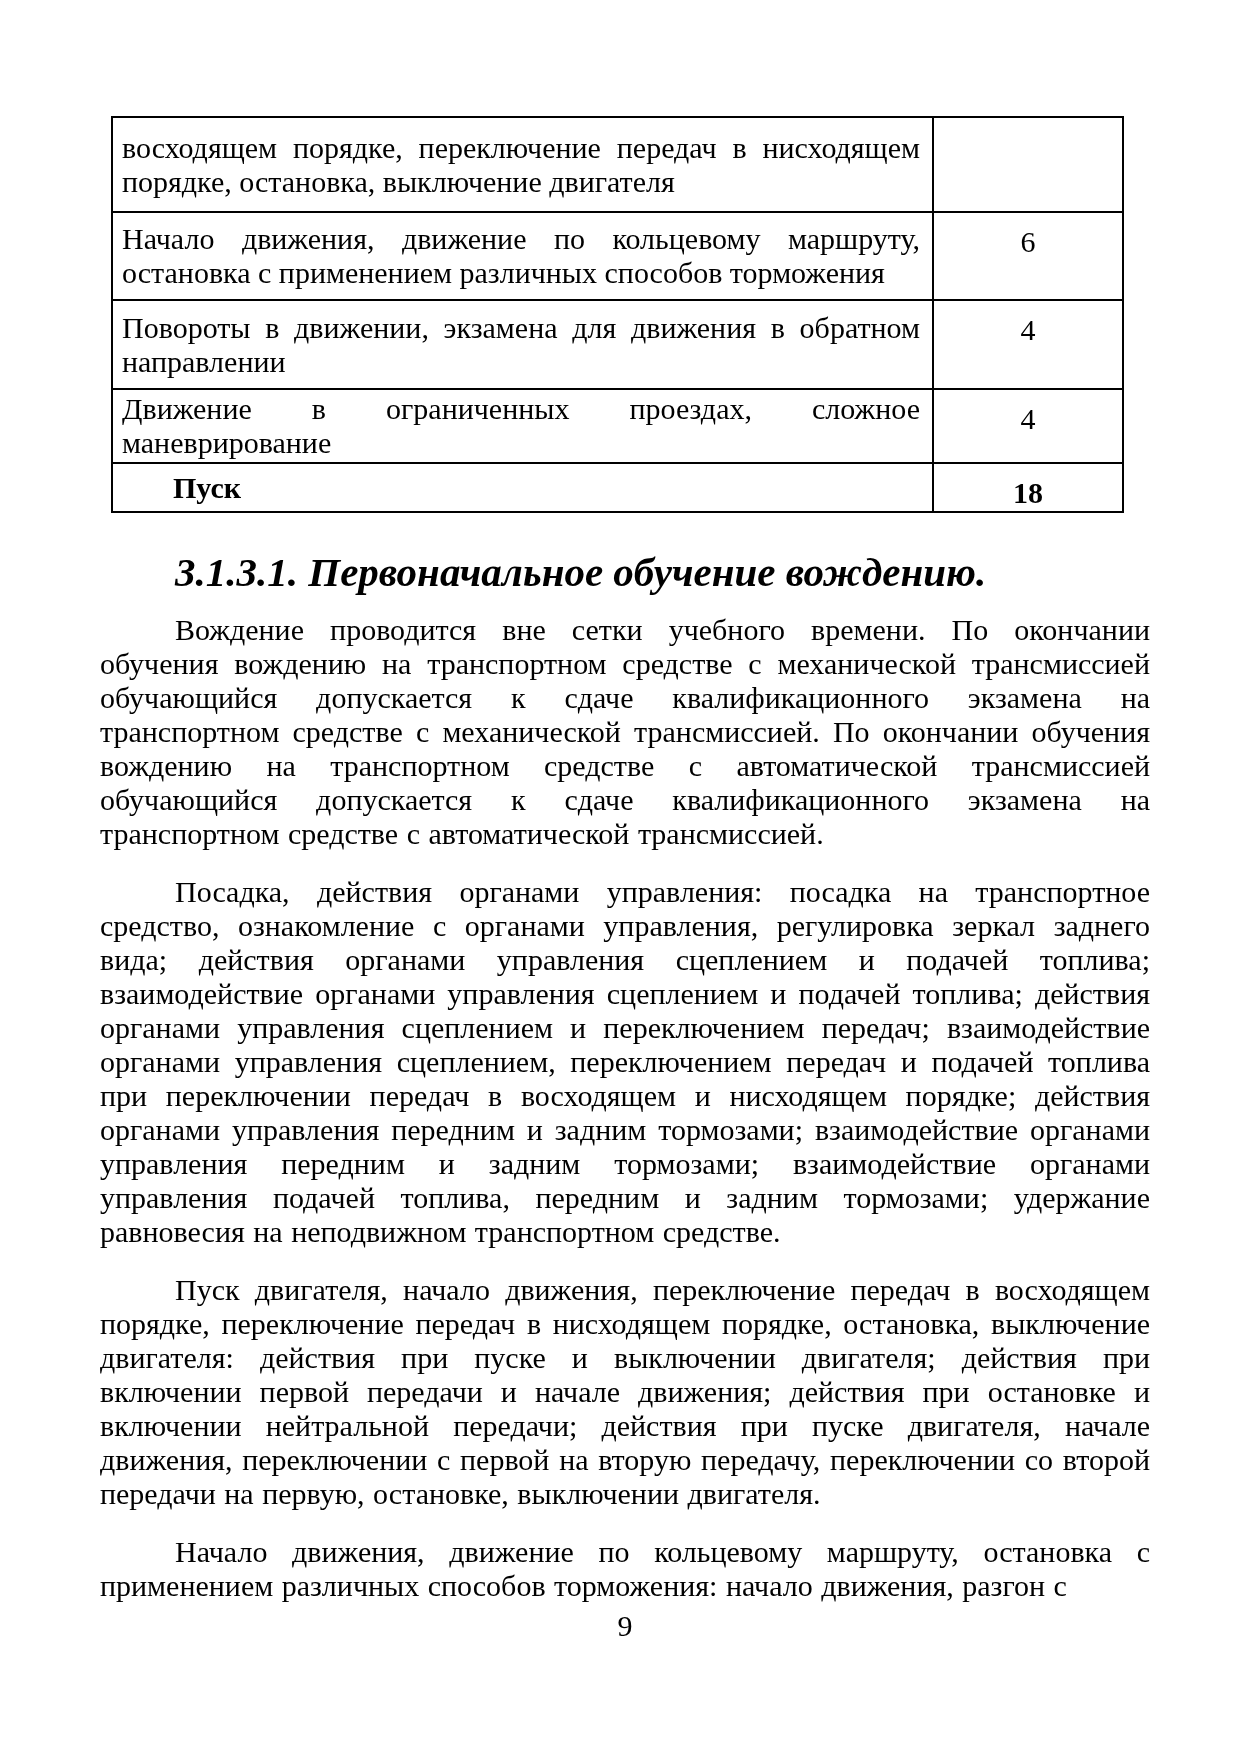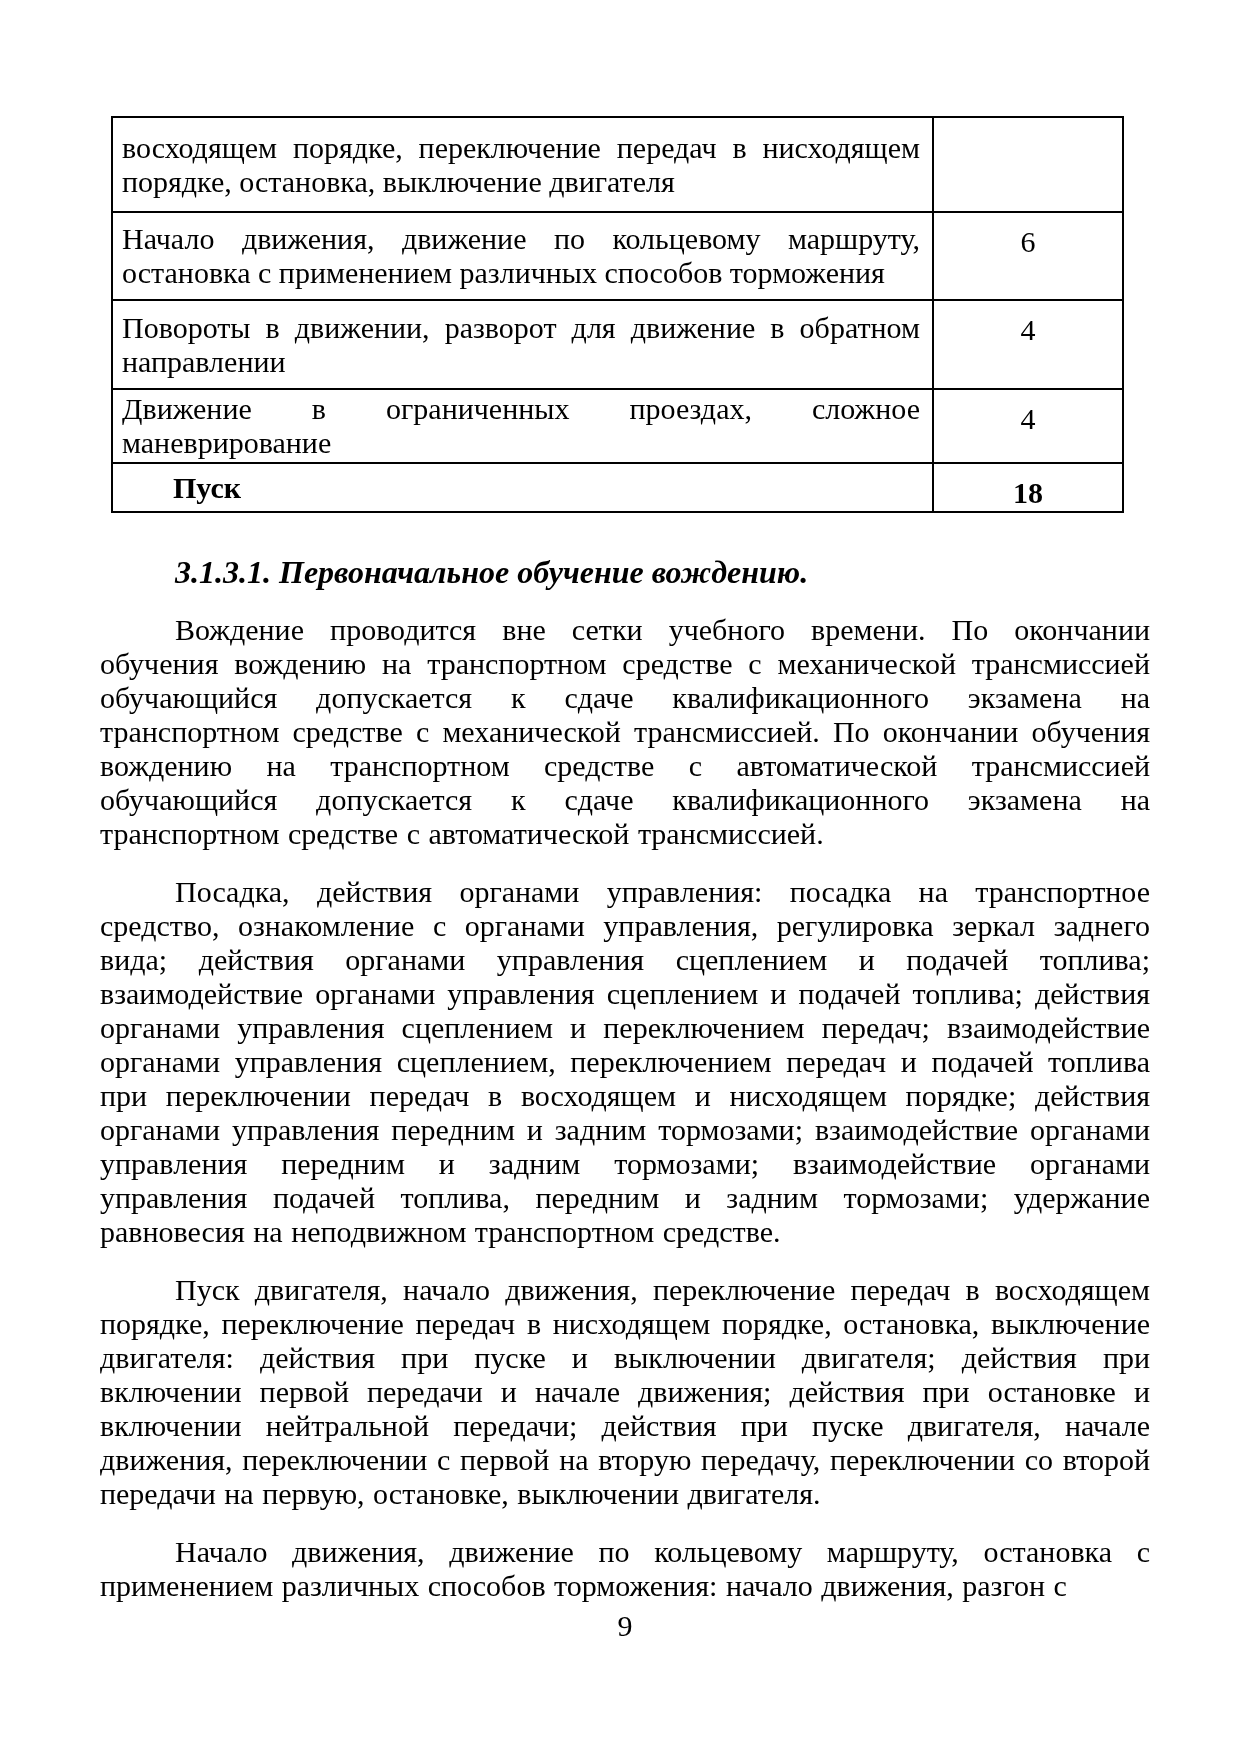--- a/index.html
+++ b/index.html
@@ -53,21 +53,21 @@
   tr.row-h5 { height: 48px; }
   tr.total-row td.topic-cell {
     font-weight: bold;
     padding-left: 60px;
     text-align: left;
   }
   tr.total-row td.hours-cell { font-weight: bold; }
   
   .section-heading {
     margin: 42px 0 0 0;
-    font-size: 32px;
+    font-size: 41px;
     font-weight: bold;
     font-style: italic;
     text-indent: 75px;
     line-height: 34px;
   }
   .para {
     margin: 24px 0 0 0;
     text-indent: 75px;
     text-align: justify;
     line-height: 34px;
@@ -88,21 +88,21 @@
     <tbody>
       <tr class="row-h1">
         <td class="topic-cell">восходящем порядке, переключение передач в нисходящем порядке, остановка, выключение двигателя</td>
         <td class="hours-cell"></td>
       </tr>
       <tr class="row-h2">
         <td class="topic-cell">Начало движения, движение по кольцевому маршруту, остановка с применением различных способов торможения</td>
         <td class="hours-cell">6</td>
       </tr>
       <tr class="row-h3">
-        <td class="topic-cell">Повороты в движении, разворот для движение в обратном направлении</td>
+        <td class="topic-cell">Повороты в движении, экзамена для движения в обратном направлении</td>
         <td class="hours-cell">4</td>
       </tr>
       <tr class="row-h4">
         <td class="topic-cell">Движение в ограниченных проездах, сложное маневрирование</td>
         <td class="hours-cell">4</td>
       </tr>
       <tr class="row-h5 total-row">
         <td class="topic-cell">Пуск</td>
         <td class="hours-cell">18</td>
       </tr>

